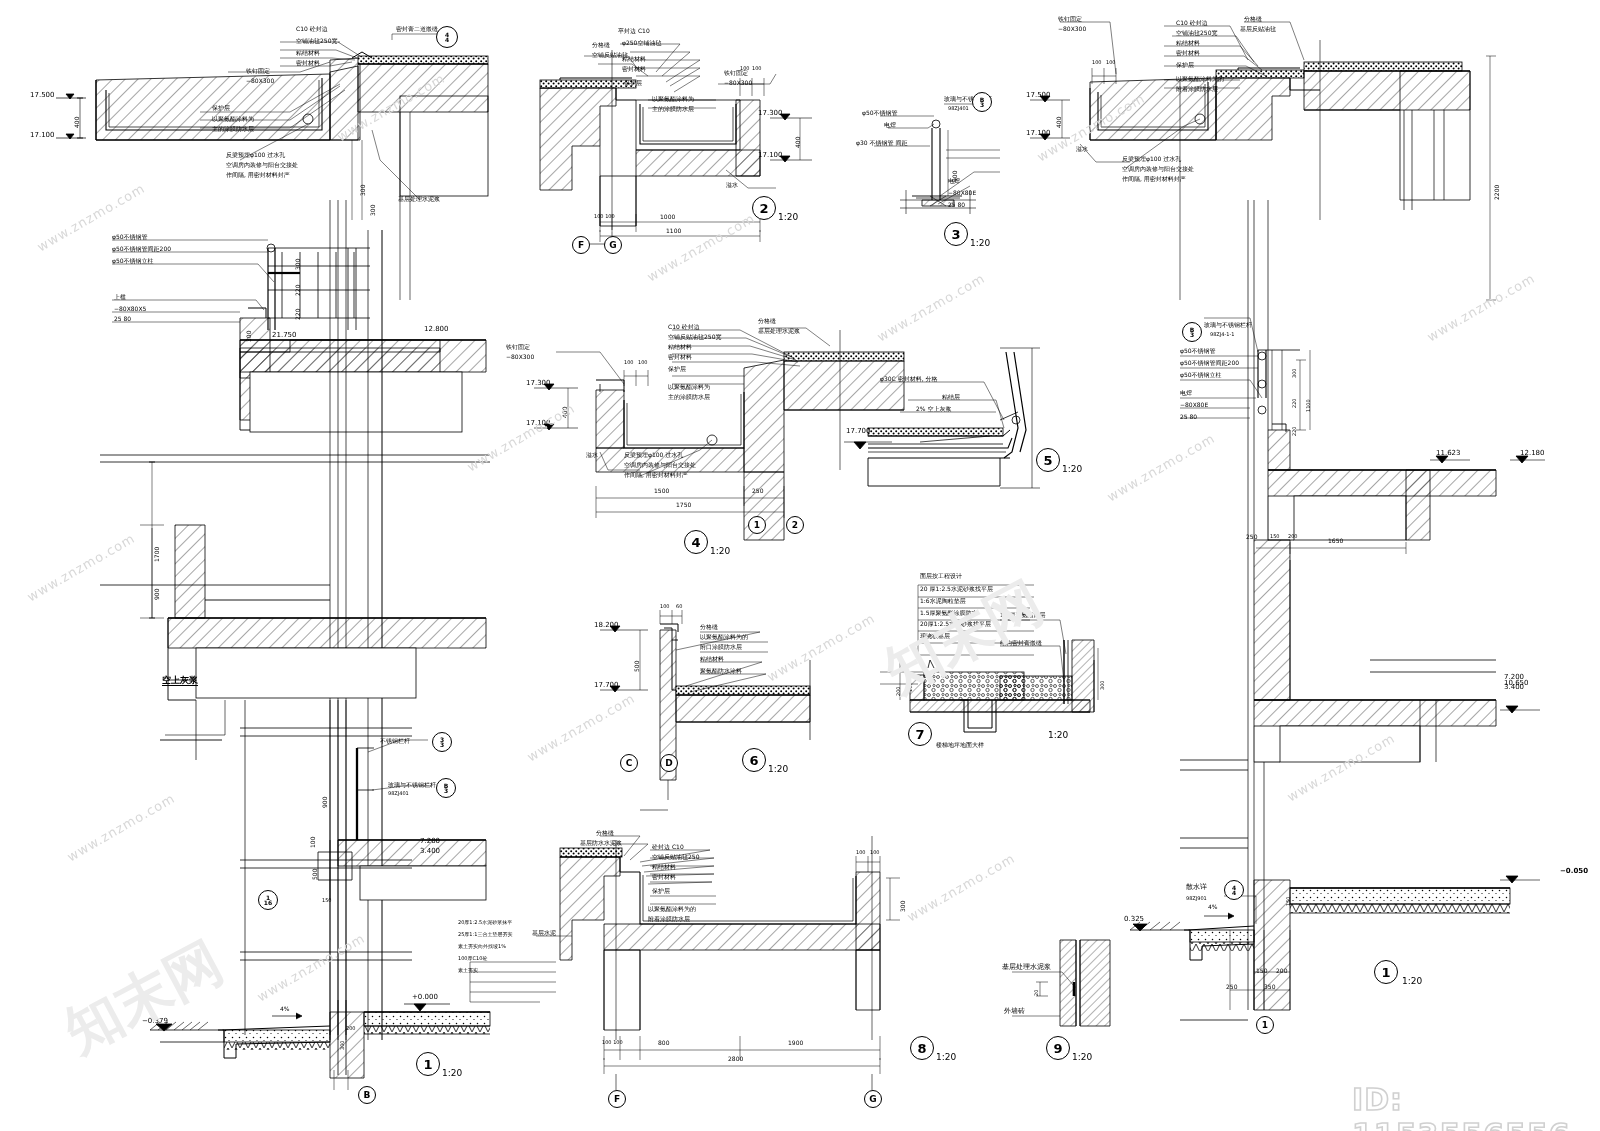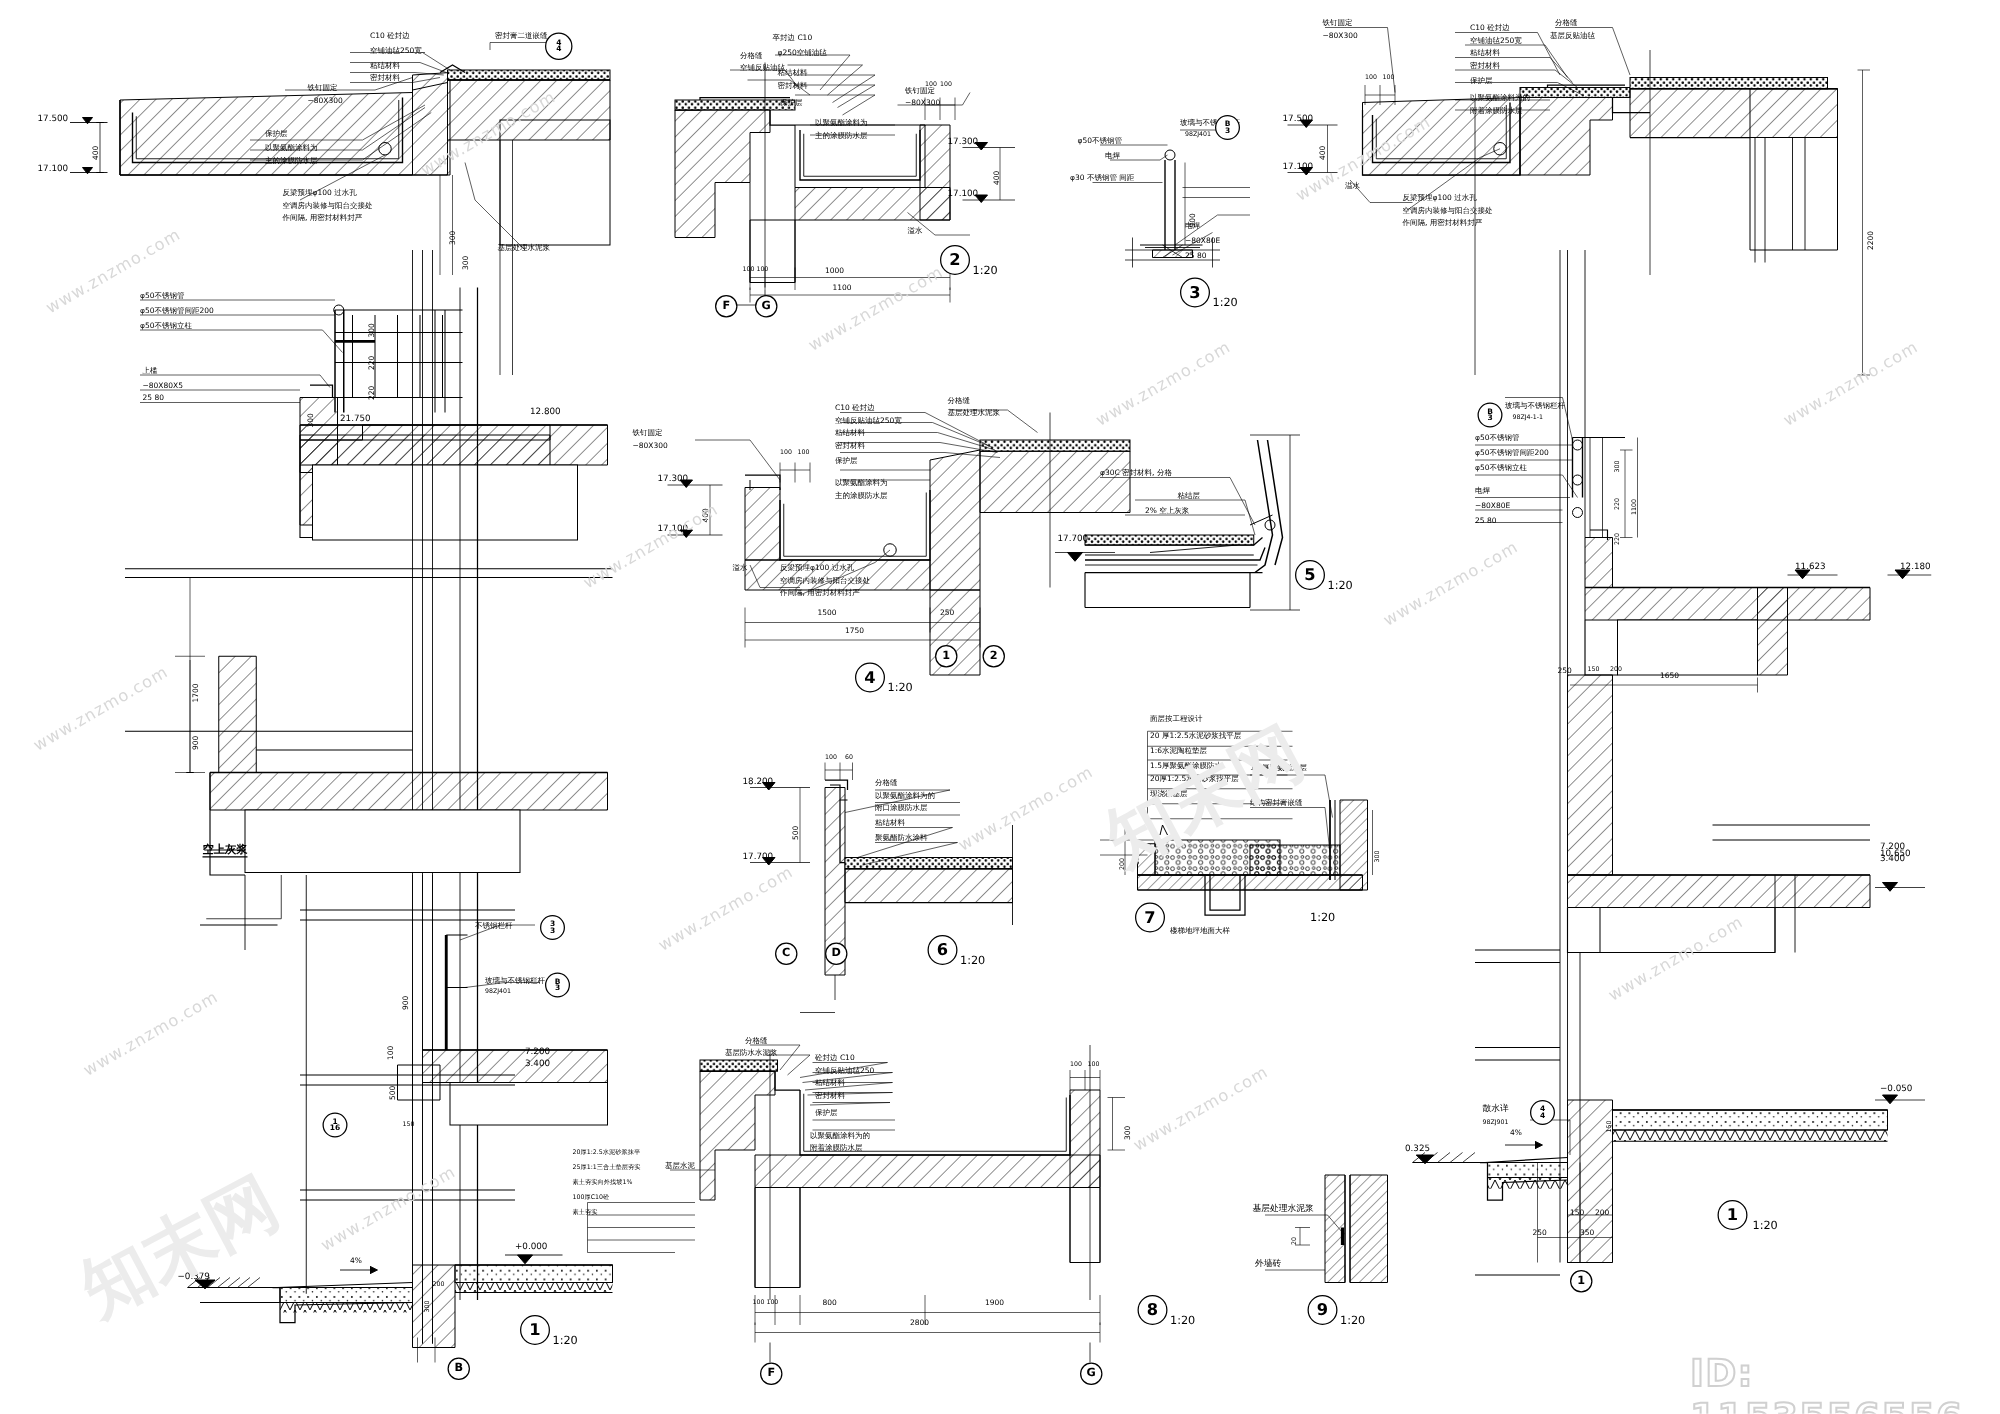--- a/index.html
+++ b/index.html
@@ -794,21 +794,21 @@
 <div class="t s5 vert" style="left:1292px;top:378px;">300</div>
 <div class="t s5 vert" style="left:1292px;top:408px;">220</div>
 <div class="t s5 vert" style="left:1292px;top:436px;">220</div>
 <div class="t s5 vert" style="left:1306px;top:412px;">1100</div>
 
 <div class="t s7" style="left:1436px;top:450px;">11.623</div>
 <div class="t s7" style="left:1520px;top:450px;">12.180</div>
 <div class="t s7" style="left:1504px;top:680px;">10.650</div>
 <div class="t s7" style="left:1504px;top:674px;">7.200</div>
 <div class="t s7" style="left:1504px;top:684px;">3.400</div>
-<div class="t s7" style="left:1504px;top:868px;">−0.050</div>
+<div class="t s7" style="left:1560px;top:868px;font-weight:bold;">−0.050</div>
 <div class="t s7" style="left:1124px;top:916px;">0.325</div>
 <div class="t s7" style="left:1186px;top:884px;">散水详</div>
 <div class="t s5" style="left:1186px;top:896px;">98ZJ901</div>
 <div class="bub split" style="left:1224px;top:880px;width:18px;height:18px;">
       <b>4</b>
       <b>4</b>
     </div>
 <div class="t s6" style="left:1208px;top:904px;">4%</div>
 <div class="t s5 vert" style="left:1286px;top:906px;">150</div>
 <div class="t s6" style="left:1226px;top:984px;">250</div>

